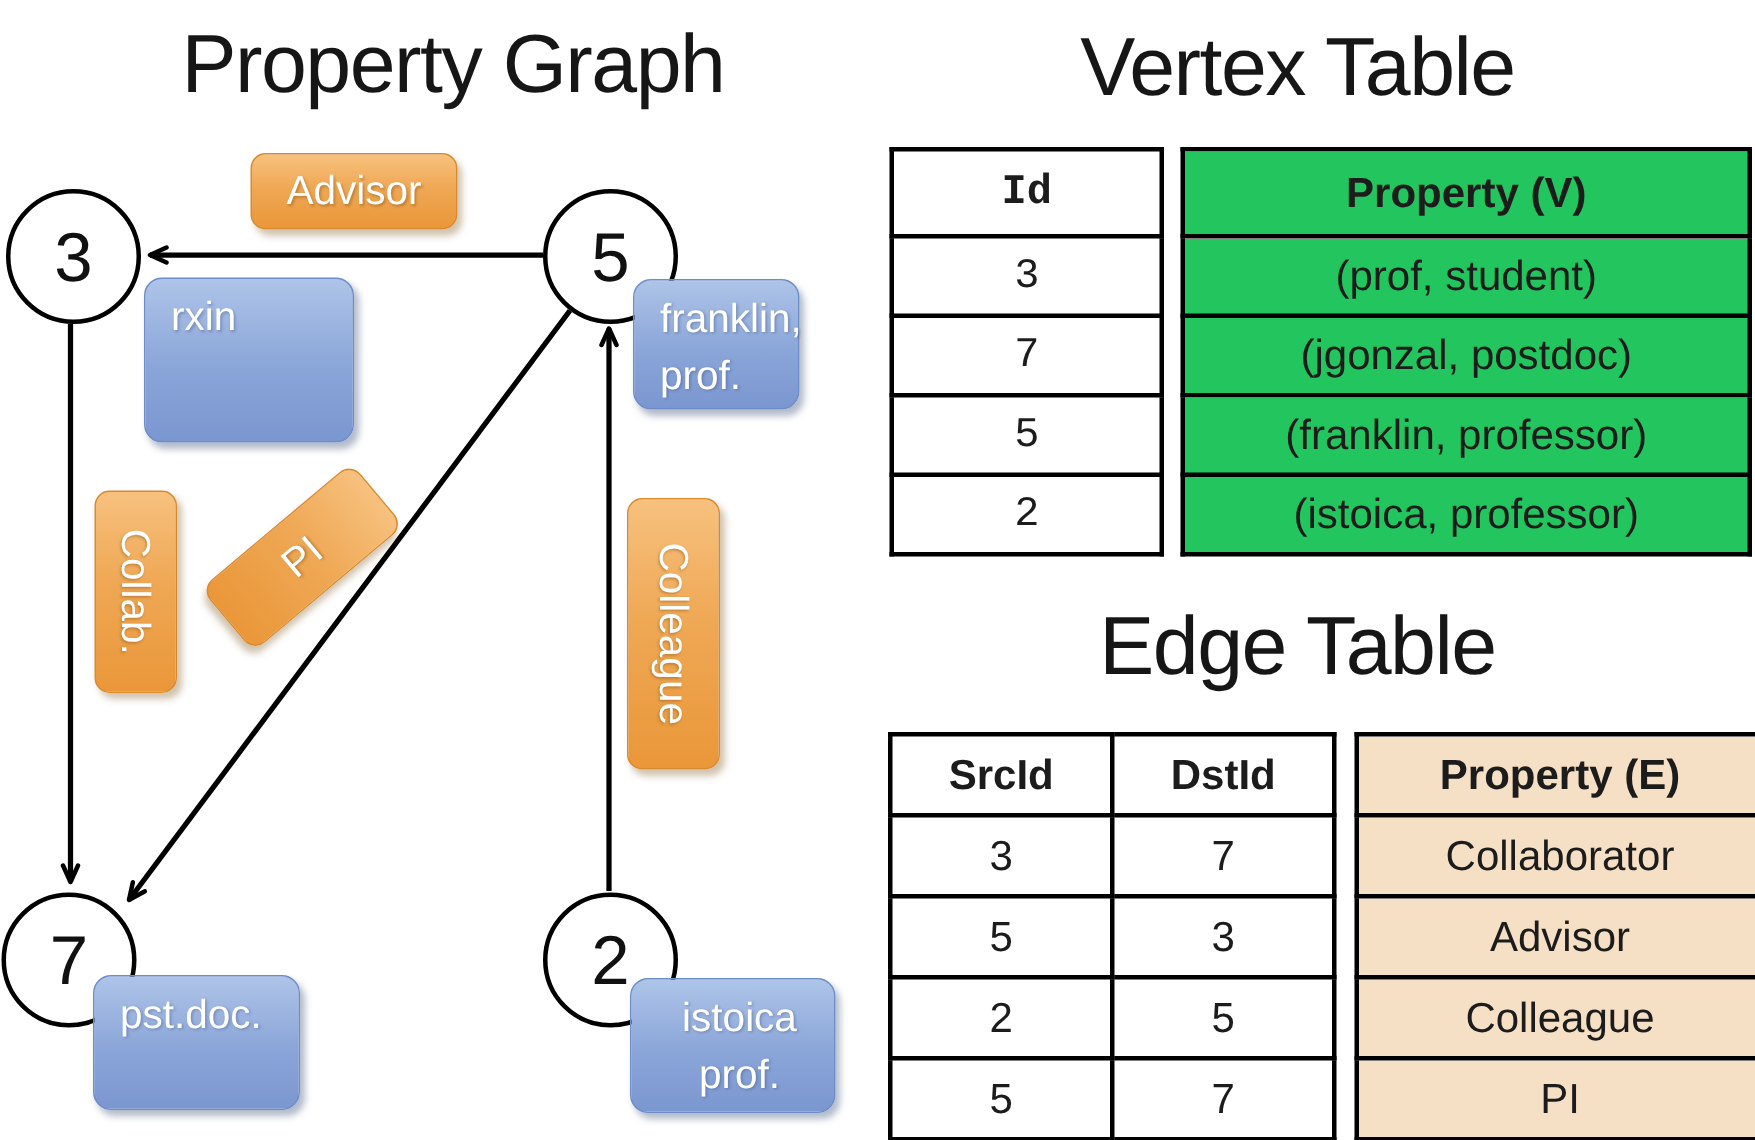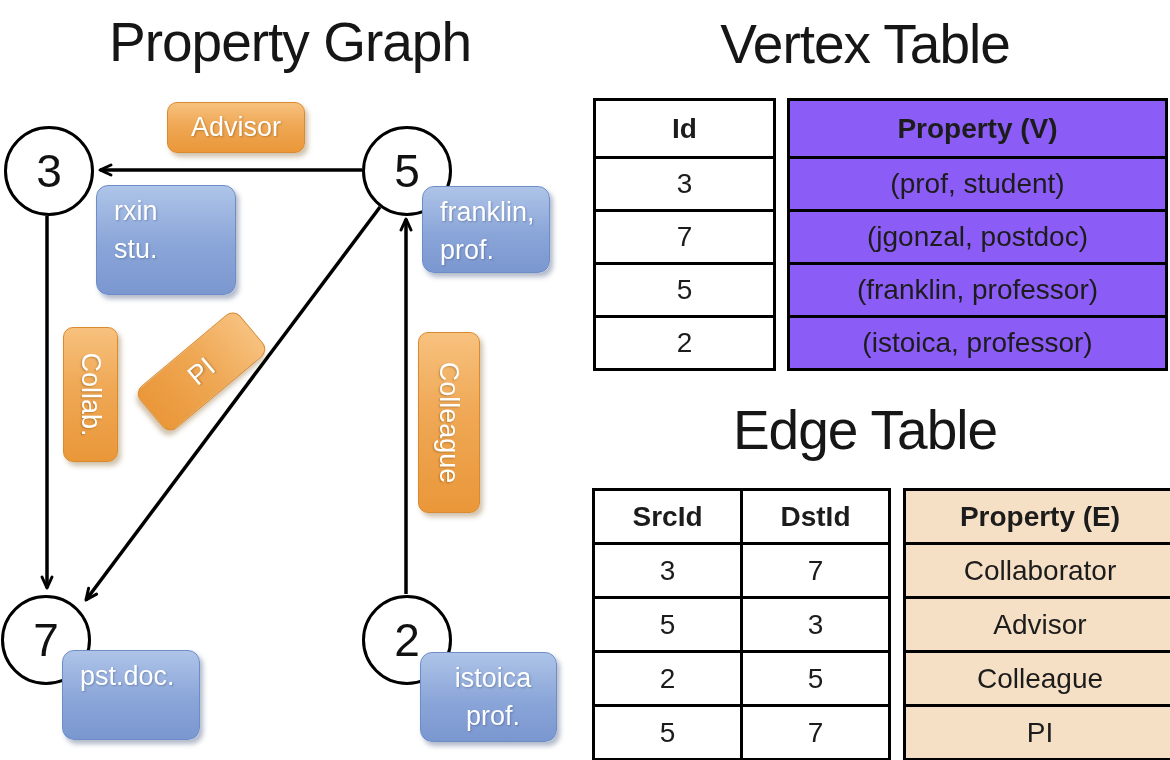--- a/index.html
+++ b/index.html
@@ -25,48 +25,48 @@
   .clg{left:418px;top:332px;width:62px;height:181px;}
   .pi {left:174px;top:306px;width:55px;height:131px;transform:rotate(50deg);}
   .vtext{transform:rotate(90deg);}
   .pitext{transform:rotate(-90deg);}
   .vbox{position:absolute;z-index:4;box-sizing:border-box;border-radius:12px;
         background:linear-gradient(180deg,#aec4e8 0%,#8aa5d8 55%,#7b97d0 100%);
         border:1.5px solid #6d8cc8;box-shadow:3px 4px 5px rgba(60,80,120,.40);
         color:#fff;font-size:27px;line-height:38px;padding:6px 8px 0 17px;
         text-shadow:1px 1px 2px rgba(40,60,100,.35);}
   .b3{left:60px;top:185px;width:140px;height:110px;margin-left:36px;}
-  .b5{left:422px;top:186px;width:128px;height:87px;}
+  .b5{left:422px;top:186px;width:111px;height:87px;}
   .b7{left:62px;top:650px;width:138px;height:90px;}
   .b2{left:420px;top:652px;width:137px;height:90px;text-align:center;}
   
   .tblwrap{position:absolute;display:flex;}
   table{border-collapse:collapse;table-layout:fixed;}
   th,td{border:3px solid #000;text-align:center;vertical-align:middle;
         font-size:28px;color:#1c1c1c;padding:0;overflow:hidden;white-space:nowrap;}
   th{font-weight:bold;height:55px;}
   td{height:50px;font-weight:400;}
   .vwrap{left:593px;top:98px;}
-  .idtbl{width:183px;margin-right:11px;}
+  .idtbl{width:183px;margin-right:11px;font-family:Liberation Mono, monospace;}
   .vprop{width:381px;}
-  .vprop th,.vprop td{background:#8b5cf6;}
+  .vprop th,.vprop td{background:#22c55e;}
   .ewrap{left:592px;top:488px;}
   .sdtbl{width:290px;margin-right:12px;}
   .sdtbl th,.sdtbl td{width:145px;}
   .eprop{width:274px;}
   .eprop th,.eprop td{background:#f5dfc5;}
   .eprop th,.sdtbl th{height:51px;}
   .eprop td,.sdtbl td{height:51px;}
 </style>
 </head>
 <body>
 
 <div class="stage">
 
-  <div class="title" style="left:4px;top:10px;width:572px;">Property Graph</div>
+  <div class="title" style="left:16px;top:10px;width:572px;">Property Graph</div>
 
   <svg class="edges" width="585" height="760" viewBox="0 0 585 760">
     <defs>
       <marker id="arrow" markerUnits="userSpaceOnUse" markerWidth="20" markerHeight="16" refX="13" refY="7" orient="auto">
         <path d="M2,2 L13,7 L2,12" fill="none" stroke="#000" stroke-width="3" stroke-linecap="round" stroke-linejoin="round"></path>
       </marker>
     </defs>
     <path d="M362,170 L100,170" stroke="#000" stroke-width="3.5" fill="none" marker-end="url(#arrow)"></path>
     <path d="M47,216 L47,588" stroke="#000" stroke-width="3.5" fill="none" marker-end="url(#arrow)"></path>
     <path d="M380,207 L86,600" stroke="#000" stroke-width="3.5" fill="none" marker-end="url(#arrow)"></path>
@@ -92,21 +92,20 @@
     </div>
   <div class="elabel clg">
       <span class="vtext">Colleague</span>
     </div>
   <div class="elabel pi">
       <span class="pitext">PI</span>
     </div>
 
   <div class="vbox b3">
     <div>rxin</div>
-    <div>stu.</div>
   </div>
   <div class="vbox b5">
     <div>franklin,</div>
     <div>prof.</div>
   </div>
   <div class="vbox b7">
     <div>pst.doc.</div>
   </div>
   <div class="vbox b2">
     <div>istoica</div>

